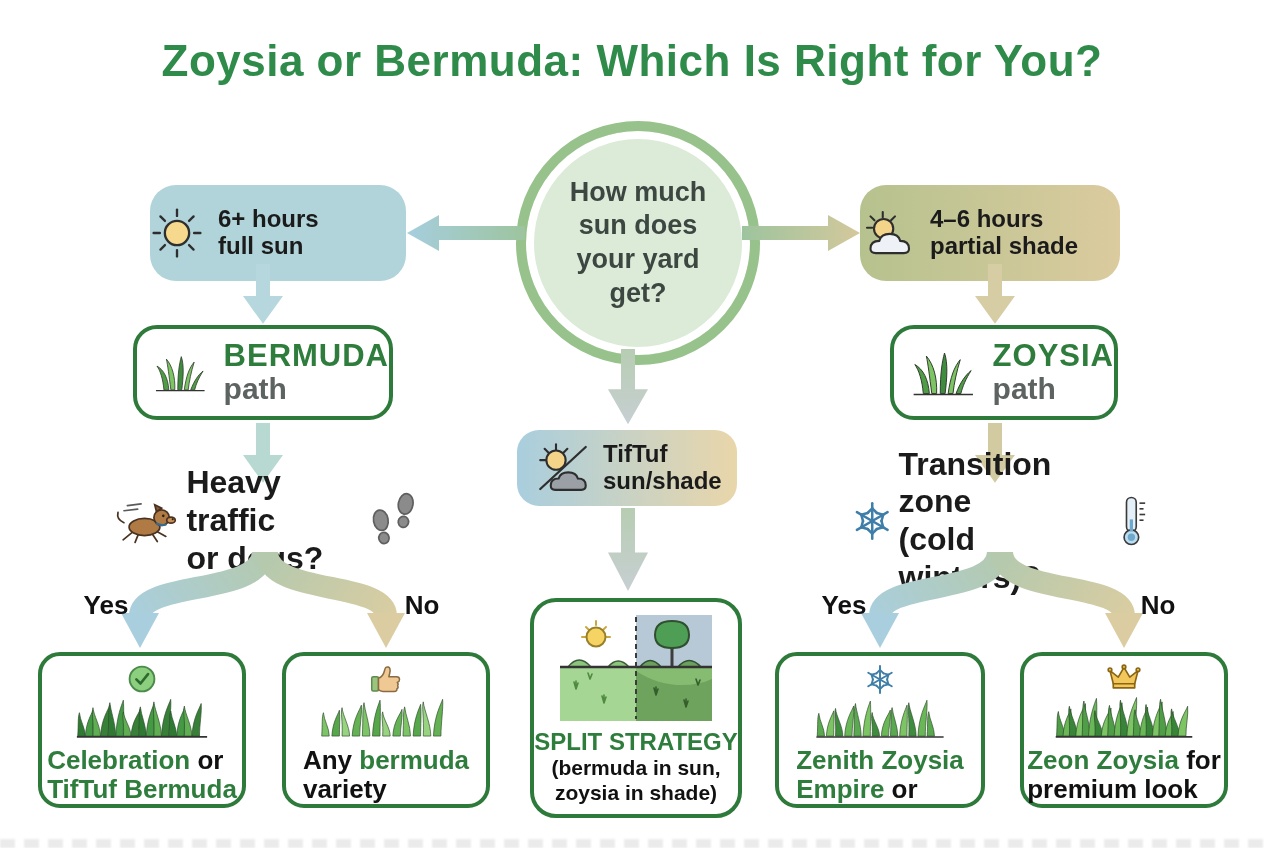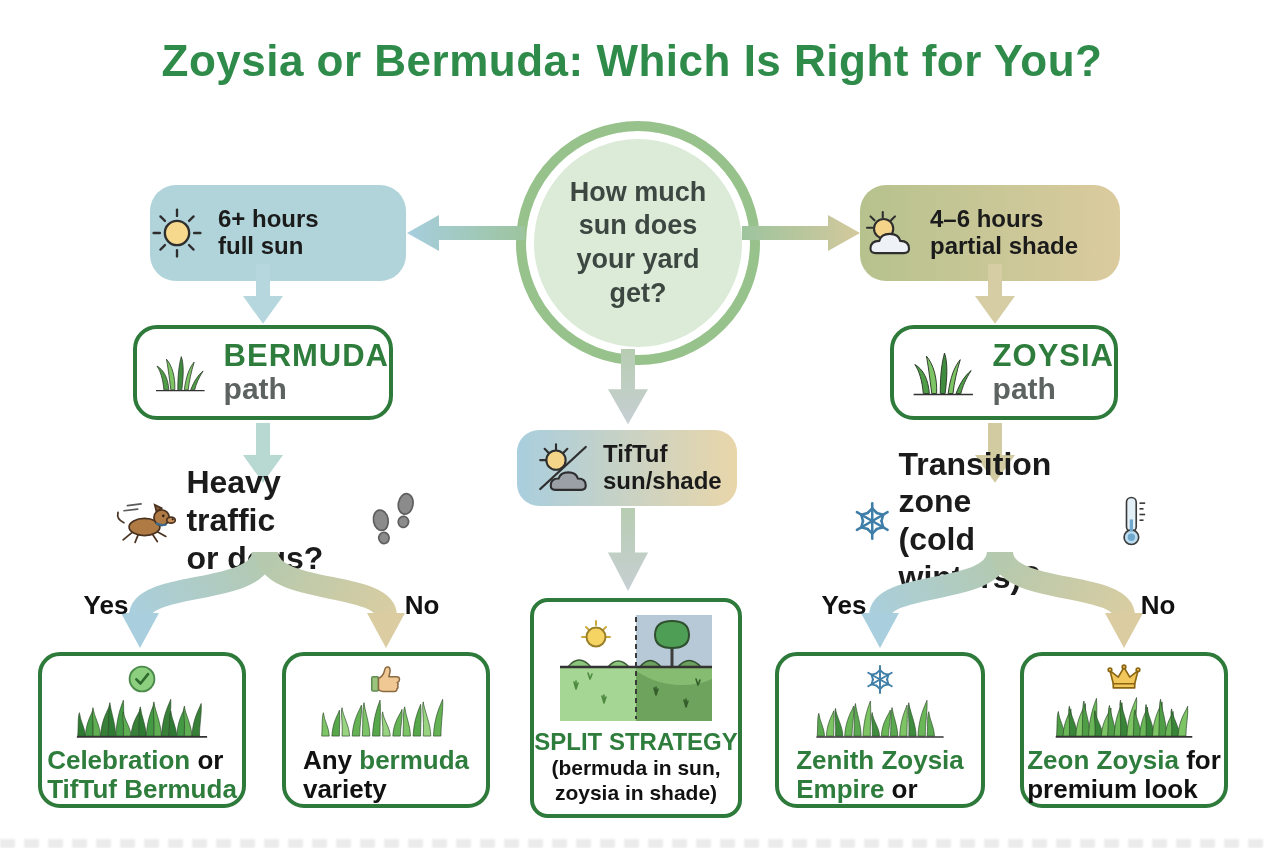--- a/index.html
+++ b/index.html
@@ -66,21 +66,21 @@
   .seg-green{color:var(--leaf-green-text);}
   .seg-dark{color:#111;}
   .r1{left:38px;top:652px;}
   .r2{left:282px;top:652px;}
   .r3{left:775px;top:652px;width:210px;}
   .r4{left:1020px;top:652px;}
   .grass-row{width:162px;height:50px;margin-top:2px;}
   
   .splitbox{
     left:530px;top:598px;width:212px;height:220px;background:#fff;
-    border:4px solid var(--border-green);border-radius:18px;box-sizing:border-box;
+    border:4px solid var(--border-green);border-radius:26px;box-sizing:border-box;
     display:flex;flex-direction:column;align-items:center;padding-top:13px;
   }
   .splitbox .stitle{font-size:24px;font-weight:800;color:var(--leaf-green-text);margin-top:7px;}
   .splitbox .ssub{font-size:21px;font-weight:600;color:#111;line-height:1.18;text-align:center;}
   .varrow{display:block;}
   .bottom-remnant{
     left:0;top:839px;width:100%;height:9px;opacity:.45;filter:blur(1px);
     background:repeating-linear-gradient(90deg,rgba(110,110,110,.30) 0 15px,rgba(255,255,255,0) 15px 24px);
   }
 </style>

